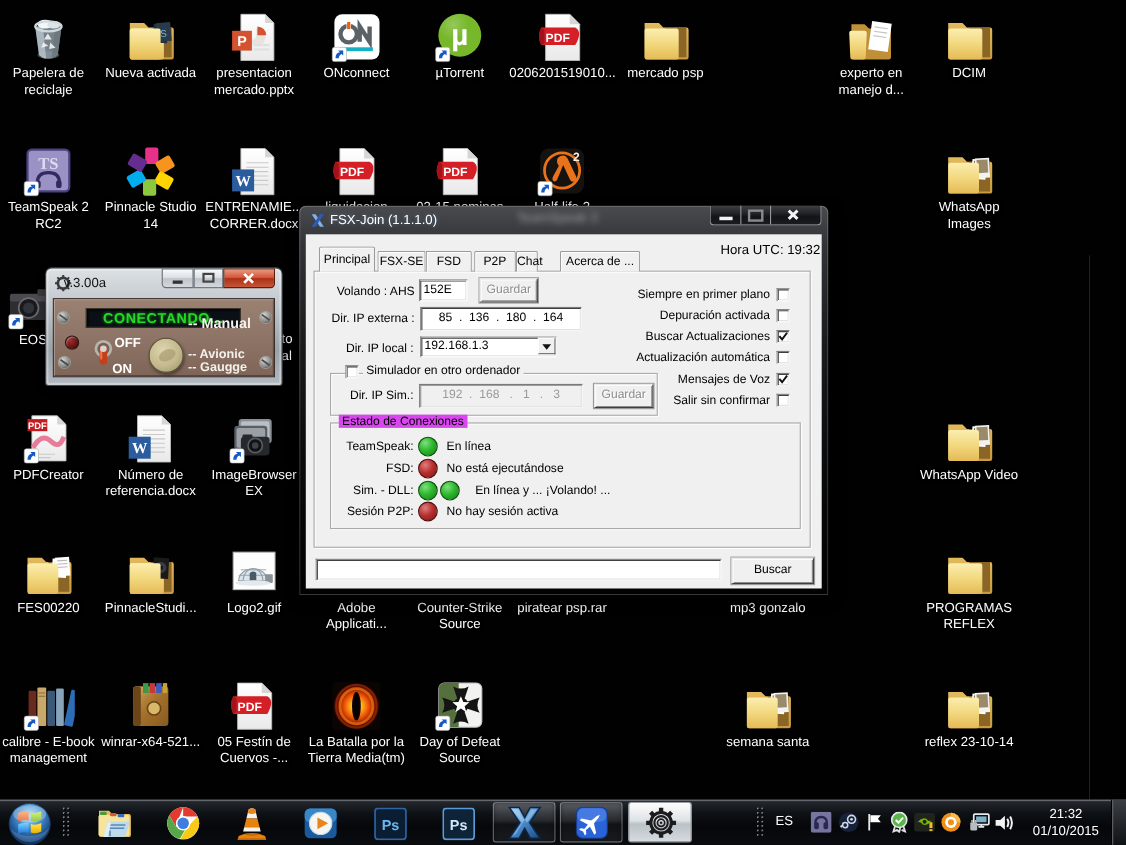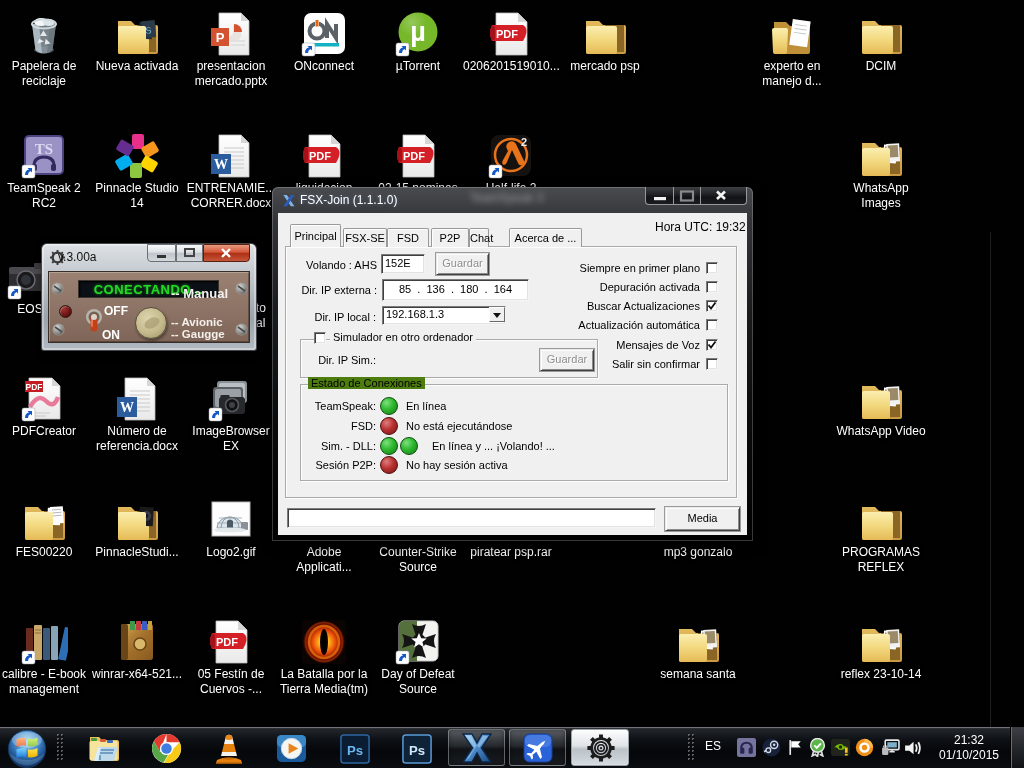--- a/index.html
+++ b/index.html
@@ -596,23 +596,24 @@
 <div style="position:absolute;right:370px;top:71px;white-space:nowrap;">Dir. IP externa :</div>
 <div style="position:absolute;left:104px;top:66px;width:147px;height:22px;background:#fff;border:1px solid;border-color:#7b7b7b #f4f4f4 #f4f4f4 #7b7b7b;box-shadow:inset 1px 1px 0 #3f3f3f, inset -1px -1px 0 #e3e3e3;text-align:center;line-height:19px">85&nbsp;&nbsp;.&nbsp;&nbsp;136&nbsp;&nbsp;.&nbsp;&nbsp;180&nbsp;&nbsp;.&nbsp;&nbsp;164</div>
 <div style="position:absolute;right:371px;top:98px;white-space:nowrap;">Dir. IP local :</div>
 <div style="position:absolute;left:104px;top:93px;width:124px;height:19px;background:#fff;border:1px solid;border-color:#7b7b7b #f4f4f4 #f4f4f4 #7b7b7b;box-shadow:inset 1px 1px 0 #3f3f3f, inset -1px -1px 0 #e3e3e3;padding:1px 3px">192.168.1.3<div style="position:absolute;right:0px;top:0px;width:16px;height:15px;background:#f0f0f0;border:1px solid;border-color:#fdfdfd #6a6a6a #6a6a6a #fdfdfd;"><svg width="14" height="14">
             <path d="M3 5h8l-4 5z" fill="#111"></path>
           </svg></div></div>
 <div style="position:absolute;left:22px;top:126px;width:298px;height:39px;border:1px solid #aaaaaa;box-shadow:inset 1px 1px 0 #fdfdfd, 1px 1px 0 #fdfdfd;"></div>
 <div style="position:absolute;left:36px;top:119px;width:12px;height:12px;background:#fff;border:1px solid;border-color:#7b7b7b #f4f4f4 #f4f4f4 #7b7b7b;box-shadow:inset 1px 1px 0 #3f3f3f, inset -1px -1px 0 #e3e3e3;"></div>
 <div style="position:absolute;left:52px;top:118px;white-space:nowrap;background:#f0f0f0;padding:0 3px">Simulador en otro ordenador</div>
 <div style="position:absolute;right:371px;top:141px;white-space:nowrap;">Dir. IP Sim.:</div>
+<div style="position:absolute;left:103px;top:136px;width:149px;height:22px;background:#f0f0f0;border:1px solid;border-color:#7b7b7b #f4f4f4 #f4f4f4 #7b7b7b;box-shadow:inset 1px 1px 0 #9d9d9d, inset -1px -1px 0 #e3e3e3;text-align:center;line-height:19px;color:#9a9a9a">192&nbsp;&nbsp;.&nbsp;&nbsp;168&nbsp;&nbsp;&nbsp;.&nbsp;&nbsp;&nbsp;1&nbsp;&nbsp;&nbsp;.&nbsp;&nbsp;&nbsp;3</div>
 <div style="position:absolute;left:262px;top:136px;width:54px;height:22px;background:#f0f0f0;border:1px solid;border-color:#e9e9e9 #404040 #404040 #e9e9e9;box-shadow:inset 1px 1px 0 #fdfdfd, inset -1px -1px 0 #8a8a8a, 0 0 0 1px #9a9a9a;text-align:center;line-height:19px;color:#8d8d8d;text-shadow:1px 1px 0 #fff">Guardar</div>
 <div style="position:absolute;left:22px;top:171px;width:428px;height:97px;border:1px solid #aaaaaa;box-shadow:inset 1px 1px 0 #fdfdfd, 1px 1px 0 #fdfdfd;"></div>
-<div style="position:absolute;left:30px;top:164px;white-space:nowrap;background:#4d7c0f;padding:0 3px">Estado de Conexiones</div>
+<div style="position:absolute;left:30px;top:164px;white-space:nowrap;background:#d946ef;padding:0 3px">Estado de Conexiones</div>
 <div style="position:absolute;right:371px;top:187px;white-space:nowrap;">TeamSpeak:</div>
 <div style="position:absolute;left:102px;top:184px;width:18px;height:18px;border-radius:50%;background:radial-gradient(circle at 35% 30%,#7ee07e 0%,#2eb82e 45%,#157a15 100%);border:1px solid #0d4d0d;"></div>
 <div style="position:absolute;left:128px;top:187px;white-space:nowrap;">En línea</div>
 <div style="position:absolute;right:371px;top:207px;white-space:nowrap;">FSD:</div>
 <div style="position:absolute;left:102px;top:204px;width:18px;height:18px;border-radius:50%;background:radial-gradient(circle at 35% 30%,#e07e7e 0%,#b83030 45%,#7a1515 100%);border:1px solid #4d0d0d;"></div>
 <div style="position:absolute;left:128px;top:207px;white-space:nowrap;">No está ejecutándose</div>
 <div style="position:absolute;right:371px;top:227px;white-space:nowrap;">Sim. - DLL:</div>
 <div style="position:absolute;left:102px;top:224px;width:18px;height:18px;border-radius:50%;background:radial-gradient(circle at 35% 30%,#7ee07e 0%,#2eb82e 45%,#157a15 100%);border:1px solid #0d4d0d;"></div>
 <div style="position:absolute;left:122px;top:224px;width:18px;height:18px;border-radius:50%;background:radial-gradient(circle at 35% 30%,#7ee07e 0%,#2eb82e 45%,#157a15 100%);border:1px solid #0d4d0d;"></div>
 <div style="position:absolute;left:154px;top:227px;white-space:nowrap;">En línea y ... ¡Volando! ...</div>
@@ -633,21 +634,21 @@
 <div style="position:absolute;left:428px;top:106px;width:12px;height:12px;background:#fff;border:1px solid;border-color:#7b7b7b #f4f4f4 #f4f4f4 #7b7b7b;box-shadow:inset 1px 1px 0 #3f3f3f, inset -1px -1px 0 #e3e3e3;"></div>
 <div style="position:absolute;right:47px;top:126px;white-space:nowrap;">Mensajes de Voz</div>
 <div style="position:absolute;left:428px;top:126px;width:12px;height:12px;background:#fff;border:1px solid;border-color:#7b7b7b #f4f4f4 #f4f4f4 #7b7b7b;box-shadow:inset 1px 1px 0 #3f3f3f, inset -1px -1px 0 #e3e3e3;">
         <svg width="10" height="10" style="position:absolute;left:0px;top:0px">
           <path d="M1.5 4.5l2.5 3 4.5-6" stroke="#111" stroke-width="1.8" fill="none"></path>
         </svg>
       </div>
 <div style="position:absolute;right:47px;top:145px;white-space:nowrap;">Salir sin confirmar</div>
 <div style="position:absolute;left:428px;top:145px;width:12px;height:12px;background:#fff;border:1px solid;border-color:#7b7b7b #f4f4f4 #f4f4f4 #7b7b7b;box-shadow:inset 1px 1px 0 #3f3f3f, inset -1px -1px 0 #e3e3e3;"></div>
 <div style="position:absolute;left:9px;top:295px;width:369px;height:20px;background:#fff;border:1px solid;border-color:#7b7b7b #f4f4f4 #f4f4f4 #7b7b7b;box-shadow:inset 1px 1px 0 #3f3f3f, inset -1px -1px 0 #e3e3e3;"></div>
-<div style="position:absolute;left:387px;top:294px;width:75px;height:24px;background:#f0f0f0;border:1px solid;border-color:#e9e9e9 #404040 #404040 #e9e9e9;box-shadow:inset 1px 1px 0 #fdfdfd, inset -1px -1px 0 #8a8a8a, 0 0 0 1px #9a9a9a;text-align:center;line-height:21px">Media</div>
+<div style="position:absolute;left:387px;top:294px;width:75px;height:24px;background:#f0f0f0;border:1px solid;border-color:#e9e9e9 #404040 #404040 #e9e9e9;box-shadow:inset 1px 1px 0 #fdfdfd, inset -1px -1px 0 #8a8a8a, 0 0 0 1px #9a9a9a;text-align:center;line-height:21px">Buscar</div>
 </div>
   </div>
 
 <div id="tb" style="position:absolute;left:0;top:727px;width:1024px;height:41px;z-index:60;background:linear-gradient(180deg,#3e4246 0%,#22252a 6%,#0e1115 30%,#05070a 60%,#0a0d11 100%)">
 <svg style="position:absolute;left:7px;top:2px" width="40" height="40" viewBox="0 0 40 40">
 <defs>
 <radialGradient id="gorb" cx=".5" cy=".3" r=".75">
           <stop offset="0" stop-color="#9fd8f5"></stop>
           <stop offset=".45" stop-color="#3e82c4"></stop>
           <stop offset=".8" stop-color="#14407a"></stop>

